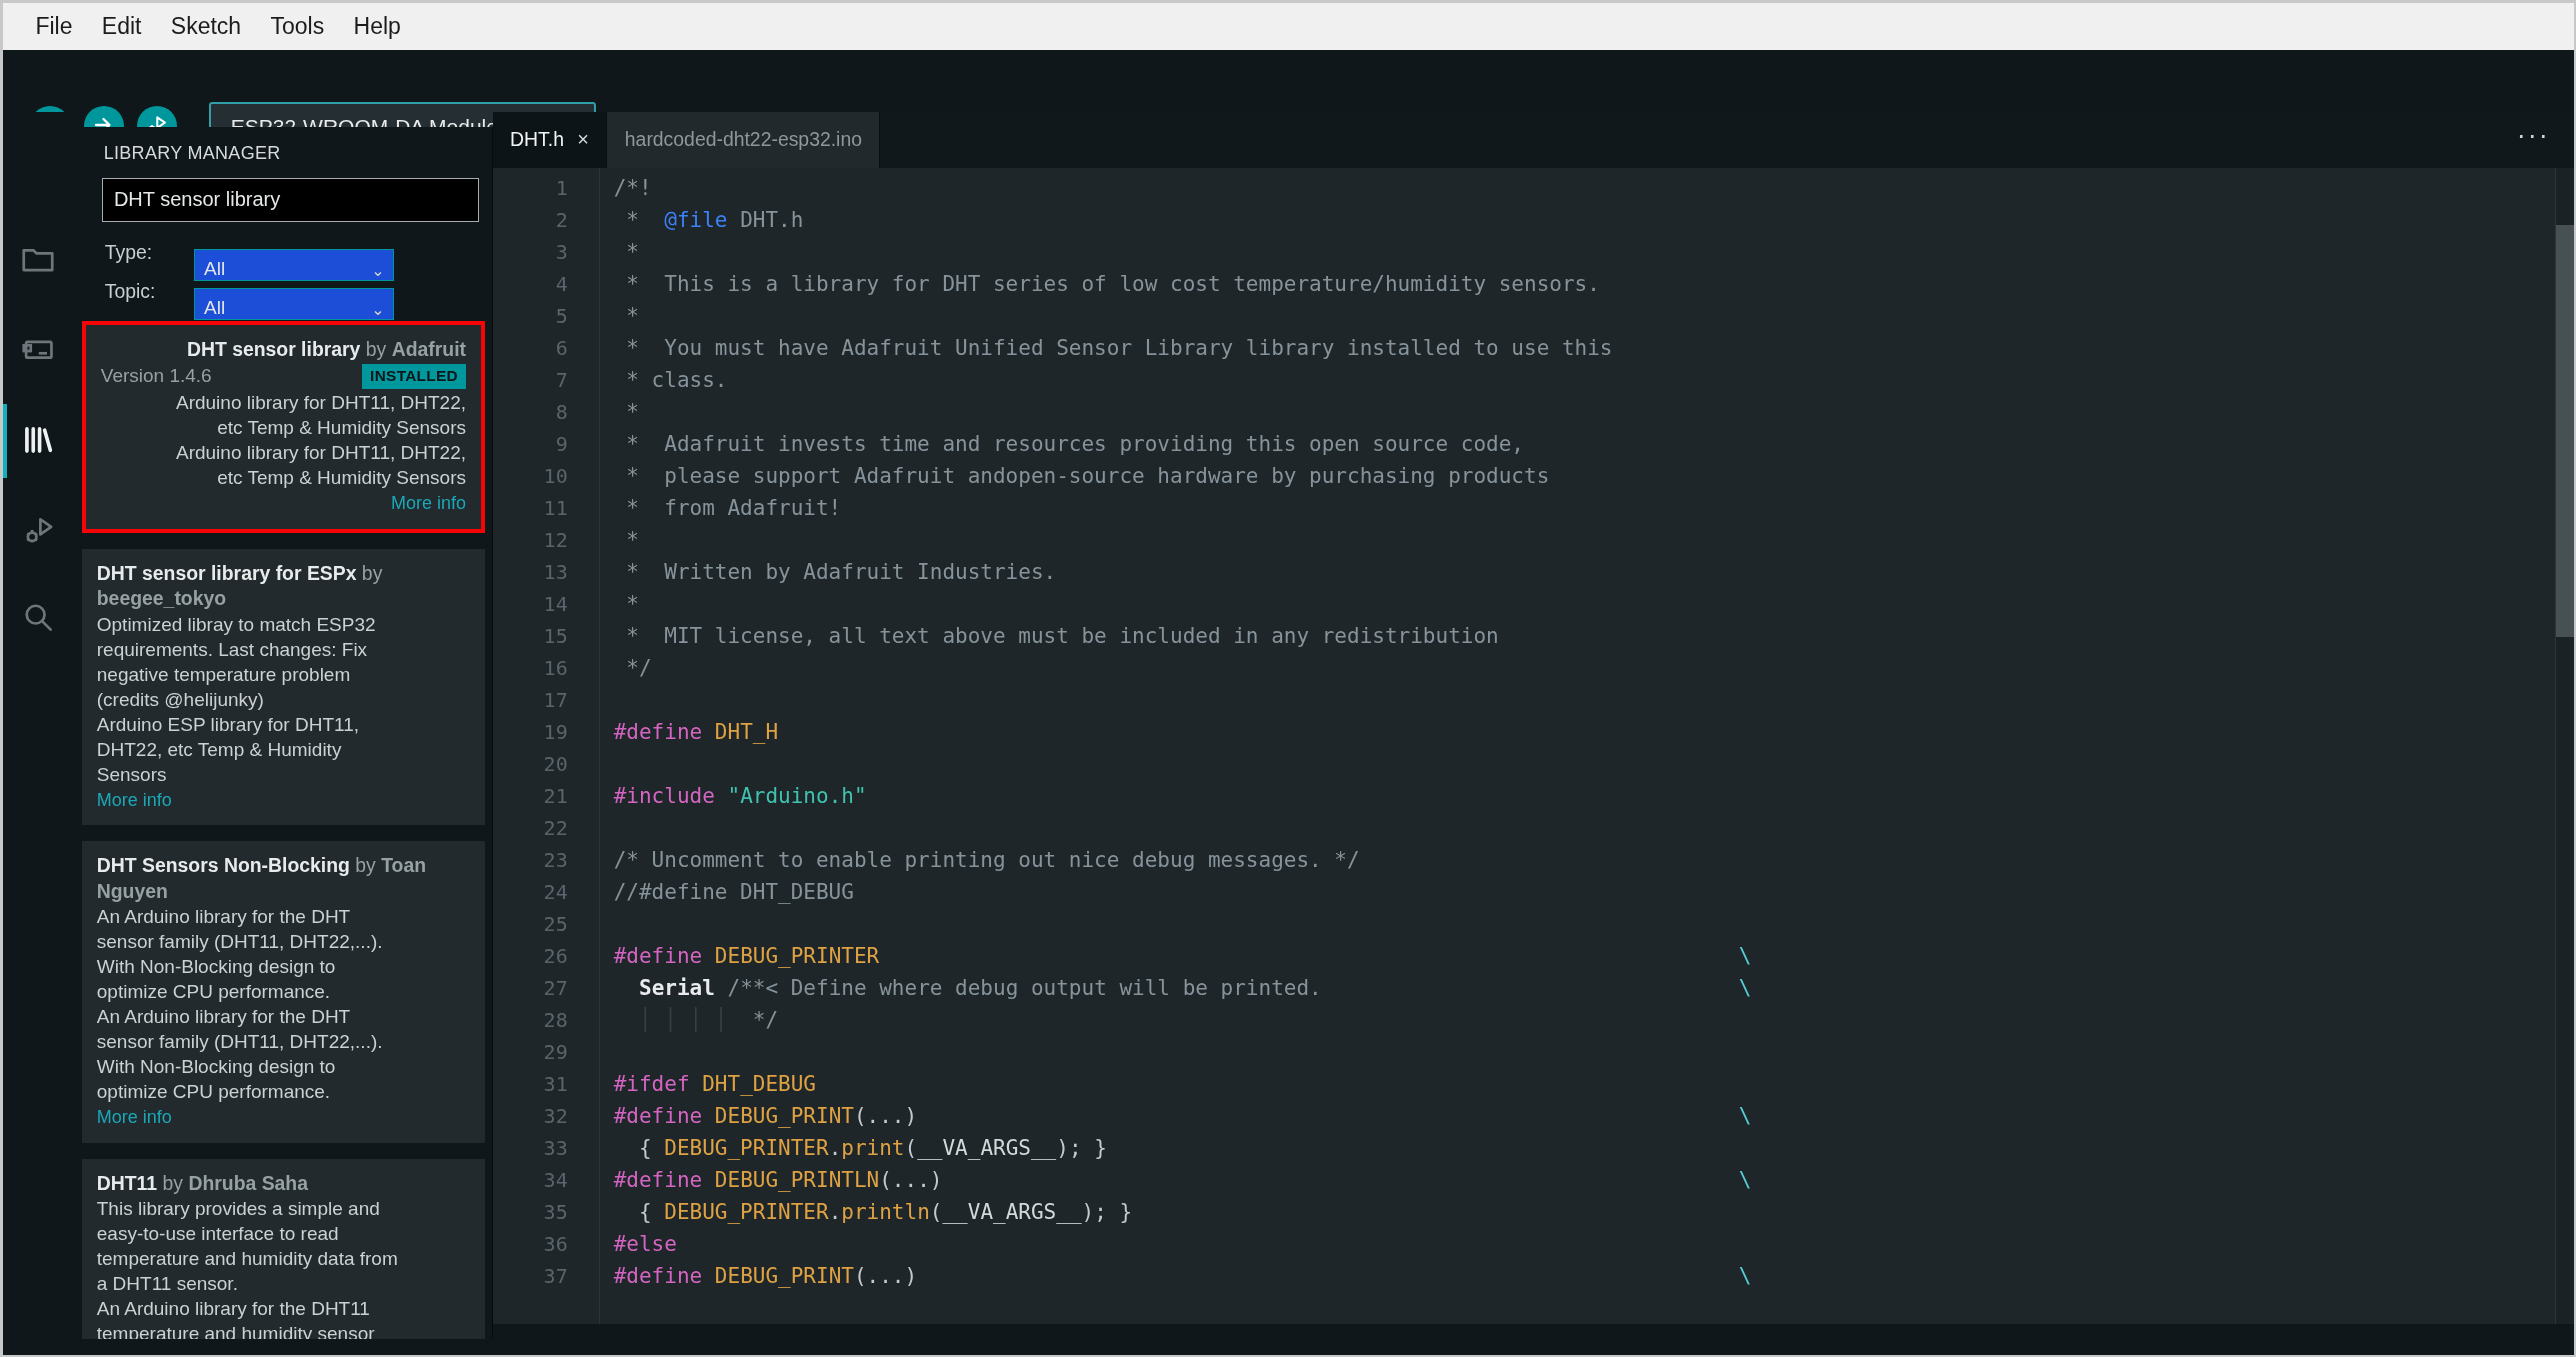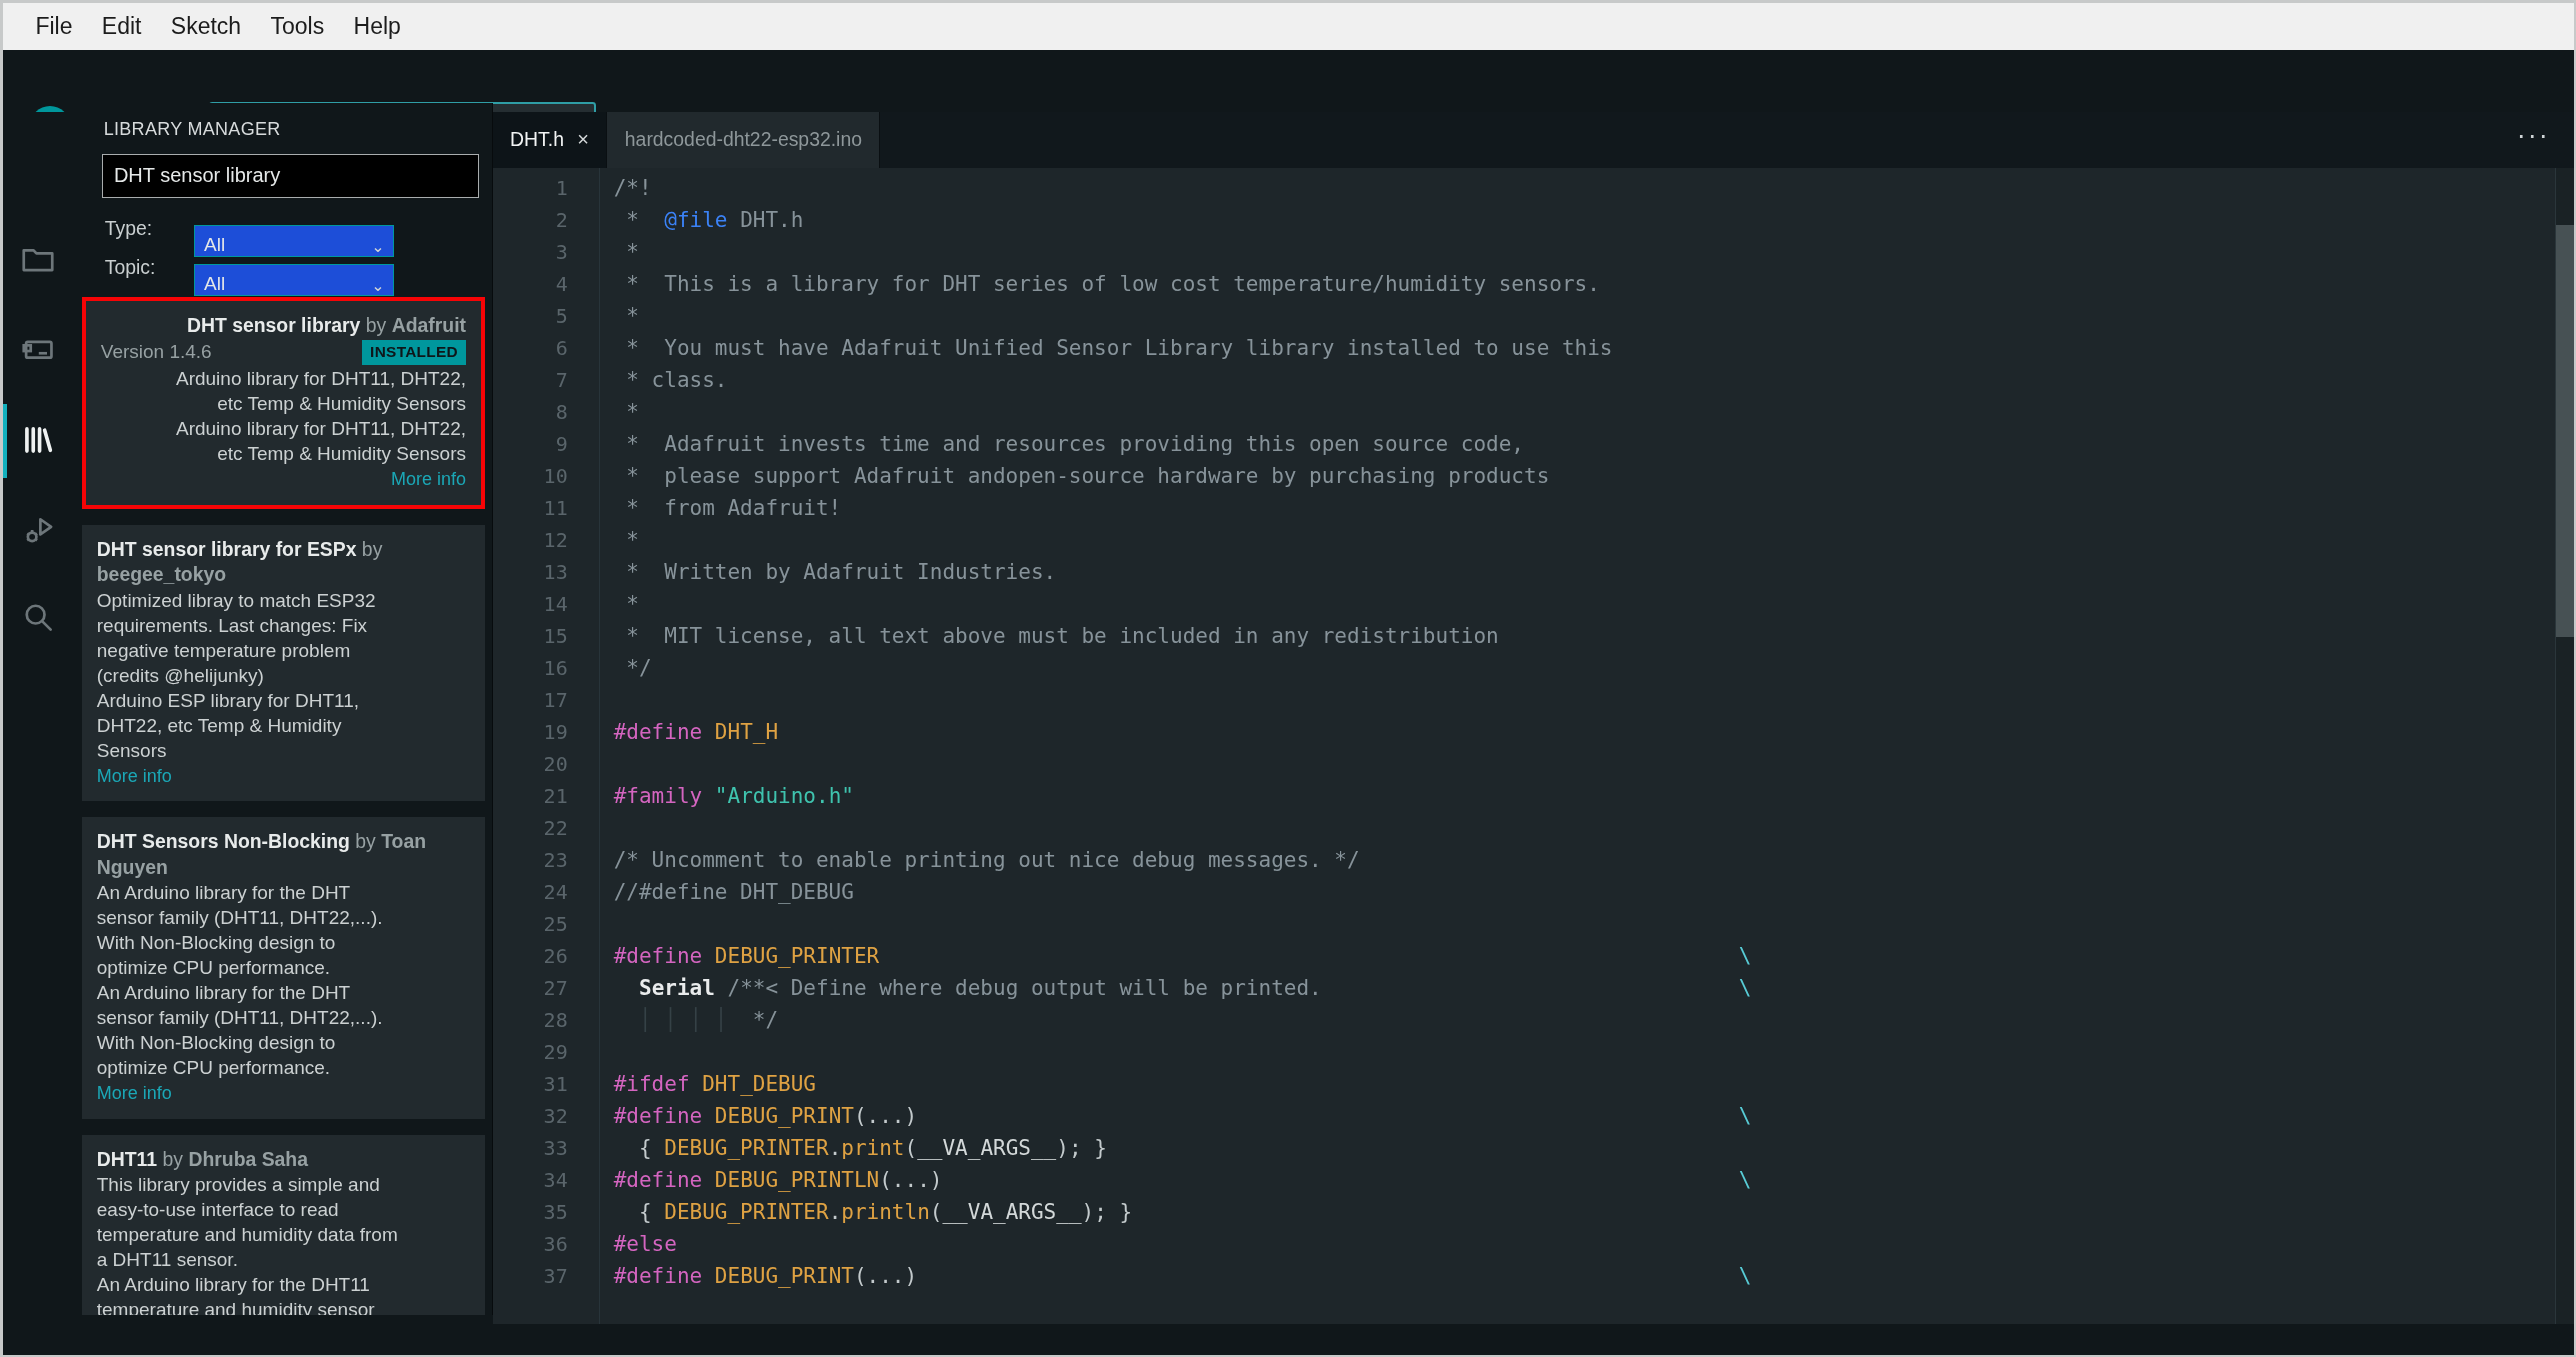--- a/index.html
+++ b/index.html
@@ -22,21 +22,21 @@
 
   
   #activitybar{position:absolute;left:0;top:109px;width:70px;height:1212px;background:#10171a;}
   .side-item{position:absolute;left:0;width:70px;height:74px;display:flex;align-items:center;justify-content:center;}
   .side-item svg{width:38px;height:38px;}
   .side-item .stk{stroke:#6d767a;stroke-width:1.7;fill:none;}
   .side-item.active .stk{stroke:#eef1f1;stroke-width:2.3;}
   #active-bar{position:absolute;left:0;top:292px;width:4.7px;height:74px;background:#12b0bd;}
 
   
-  #panel{position:absolute;left:70px;top:100px;width:420px;height:1212px;background:#10171a;border-right:0.7px solid #070b0d;box-sizing:border-box;overflow:hidden;}
+  #panel{position:absolute;left:70px;top:124px;width:420px;height:1212px;background:#10171a;border-right:0.7px solid #070b0d;box-sizing:border-box;overflow:hidden;}
   #panel-title{position:absolute;left:31px;top:16px;font-size:18px;color:#d7dbdc;letter-spacing:0.3px;}
   #lib-search{position:absolute;left:29.5px;top:51px;width:377px;height:44px;background:#000;border:1.3px solid #a9adae;box-sizing:border-box;color:#e6e9e9;font-size:20px;padding:0 10.7px;font-family:"Liberation Sans",sans-serif;}
   .filter-label{position:absolute;left:32px;font-size:19.4px;color:#c9cfd0;}
   .select{position:absolute;left:121px;width:200px;height:32px;background:#1d4ed8;border:1.3px solid #00979c;box-sizing:border-box;display:flex;align-items:flex-end;margin-top:12px;}
   .select .sval{flex:1;font-size:19px;color:#e4e7e7;padding-left:9.4px;}
   .select .schev{color:#cfd4d5;font-size:16px;padding-right:8px;}
   #entries{position:absolute;left:0;top:194px;width:420px;bottom:0;overflow:hidden;}
   .entry{margin:0 8px 16px 9.4px;background:#222a2e;padding:12px 14.7px;}
   .entry.boxed{border:4.7px solid #f70406;text-align:right;}
   .e-head{font-size:19.4px;line-height:25.5px;color:#e8ebeb;}
@@ -248,21 +248,21 @@
           <div class="cl"><span class="num">10</span><span class="src"><span class="t-c"> *  please support Adafruit andopen-source hardware by purchasing products</span></span></div>
           <div class="cl"><span class="num">11</span><span class="src"><span class="t-c"> *  from Adafruit!</span></span></div>
           <div class="cl"><span class="num">12</span><span class="src"><span class="t-c"> *</span></span></div>
           <div class="cl"><span class="num">13</span><span class="src"><span class="t-c"> *  Written by Adafruit Industries.</span></span></div>
           <div class="cl"><span class="num">14</span><span class="src"><span class="t-c"> *</span></span></div>
           <div class="cl"><span class="num">15</span><span class="src"><span class="t-c"> *  MIT license, all text above must be included in any redistribution</span></span></div>
           <div class="cl"><span class="num">16</span><span class="src"><span class="t-c"> */</span></span></div>
           <div class="cl"><span class="num">17</span><span class="src"></span></div>
           <div class="cl"><span class="num">19</span><span class="src"><span class="t-k">#define </span><span class="t-o">DHT_H</span></span></div>
           <div class="cl"><span class="num">20</span><span class="src"></span></div>
-          <div class="cl"><span class="num">21</span><span class="src"><span class="t-k">#family </span><span class="t-s">"Arduino.h"</span></span></div>
+          <div class="cl"><span class="num">21</span><span class="src"><span class="t-k">#include </span><span class="t-s">"Arduino.h"</span></span></div>
           <div class="cl"><span class="num">22</span><span class="src"></span></div>
           <div class="cl"><span class="num">23</span><span class="src"><span class="t-c">/* Uncomment to enable printing out nice debug messages. */</span></span></div>
           <div class="cl"><span class="num">24</span><span class="src"><span class="t-c">//#define DHT_DEBUG</span></span></div>
           <div class="cl"><span class="num">25</span><span class="src"></span></div>
           <div class="cl"><span class="num">26</span><span class="src"><span class="t-k">#define </span><span class="t-o">DEBUG_PRINTER</span></span><span class="bs t-e">\</span></div>
           <div class="cl"><span class="num">27</span><span class="src"><span class="t-w">  </span><span class="t-b">Serial</span><span class="t-w"> </span><span class="t-c">/**&lt; Define where debug output will be printed.</span></span><span class="bs t-e">\</span></div>
           <div class="cl"><span class="num">28</span><span class="src"><span class="t-w">  </span><span class="t-g">│ │ │ │ </span><span class="t-w"> </span><span class="t-c">*/</span></span></div>
           <div class="cl"><span class="num">29</span><span class="src"></span></div>
           <div class="cl"><span class="num">31</span><span class="src"><span class="t-k">#ifdef </span><span class="t-o">DHT_DEBUG</span></span></div>
           <div class="cl"><span class="num">32</span><span class="src"><span class="t-k">#define </span><span class="t-o">DEBUG_PRINT</span><span class="t-p">(...)</span></span><span class="bs t-e">\</span></div>

